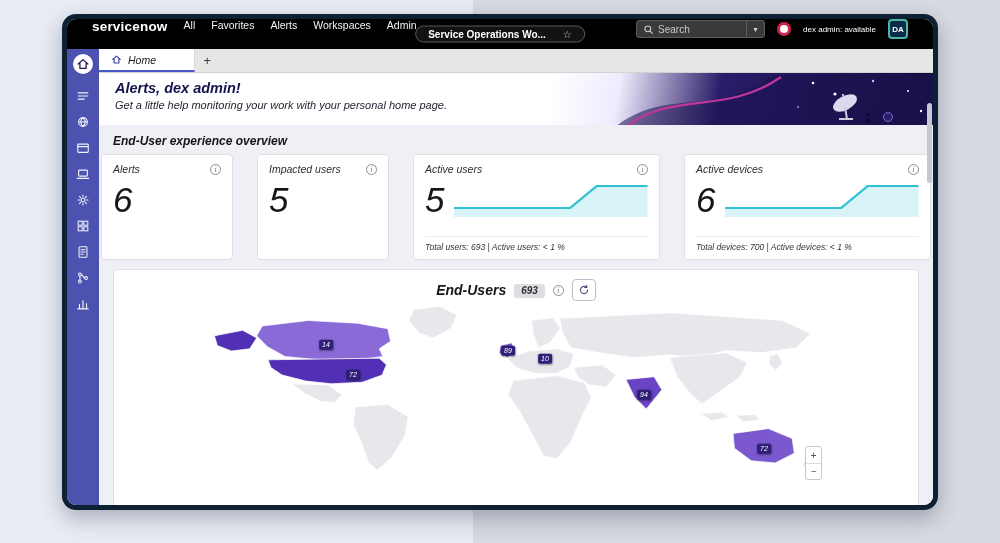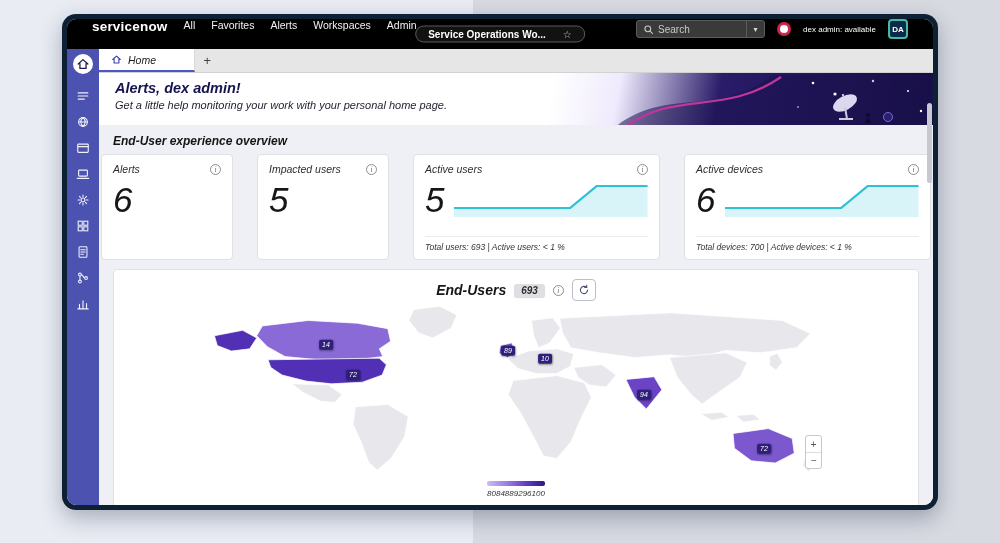--- a/index.html
+++ b/index.html
@@ -424,28 +424,20 @@
             </div>
 
             <div class="zoom-ctl">
               <div class="zoom-btn">+</div>
               <div class="zoom-btn">−</div>
             </div>
           </div>
 
           <div class="legend">
             <div class="legend-bar"></div>
-            <div class="legend-ticks">
-              <span>80</span>
-              <span>84</span>
-              <span>88</span>
-              <span>92</span>
-              <span>96</span>
-              <span>100</span>
-            </div>
           </div>
         </section>
       </main>
     </div>
   </div>
 
 </div>
 </div>
 
 </body></html>

